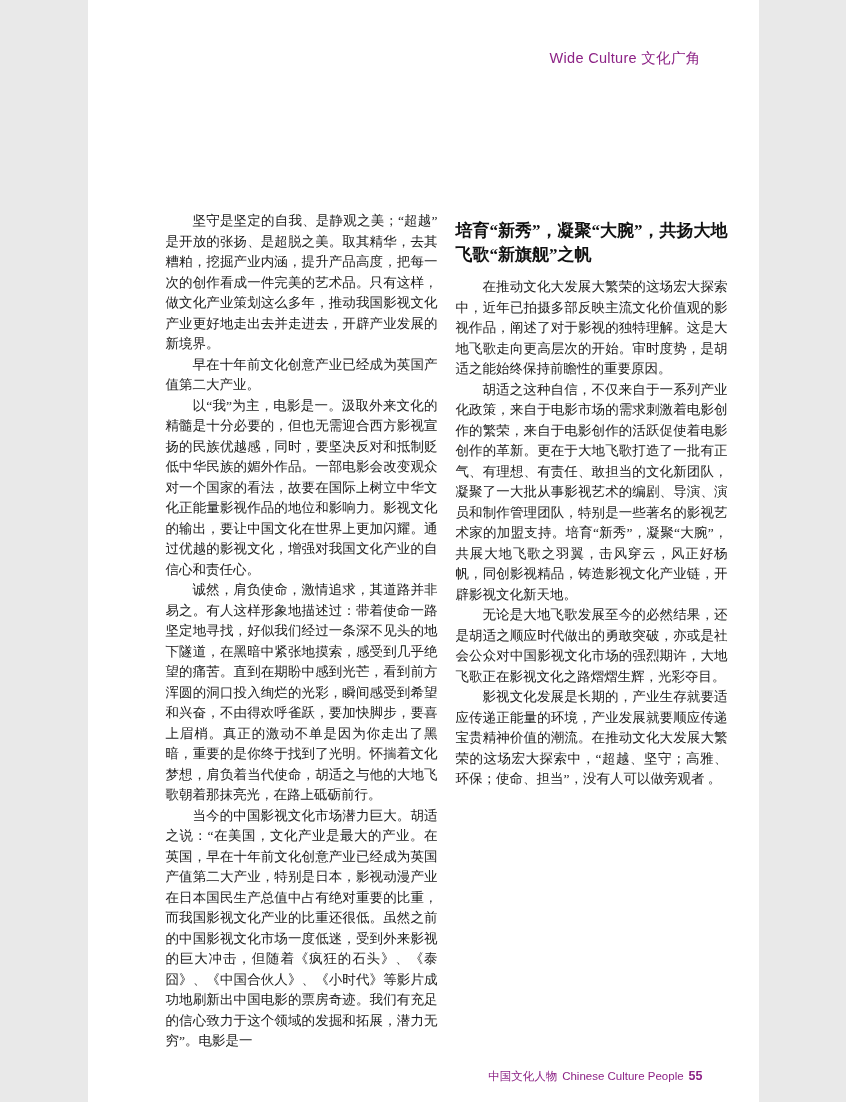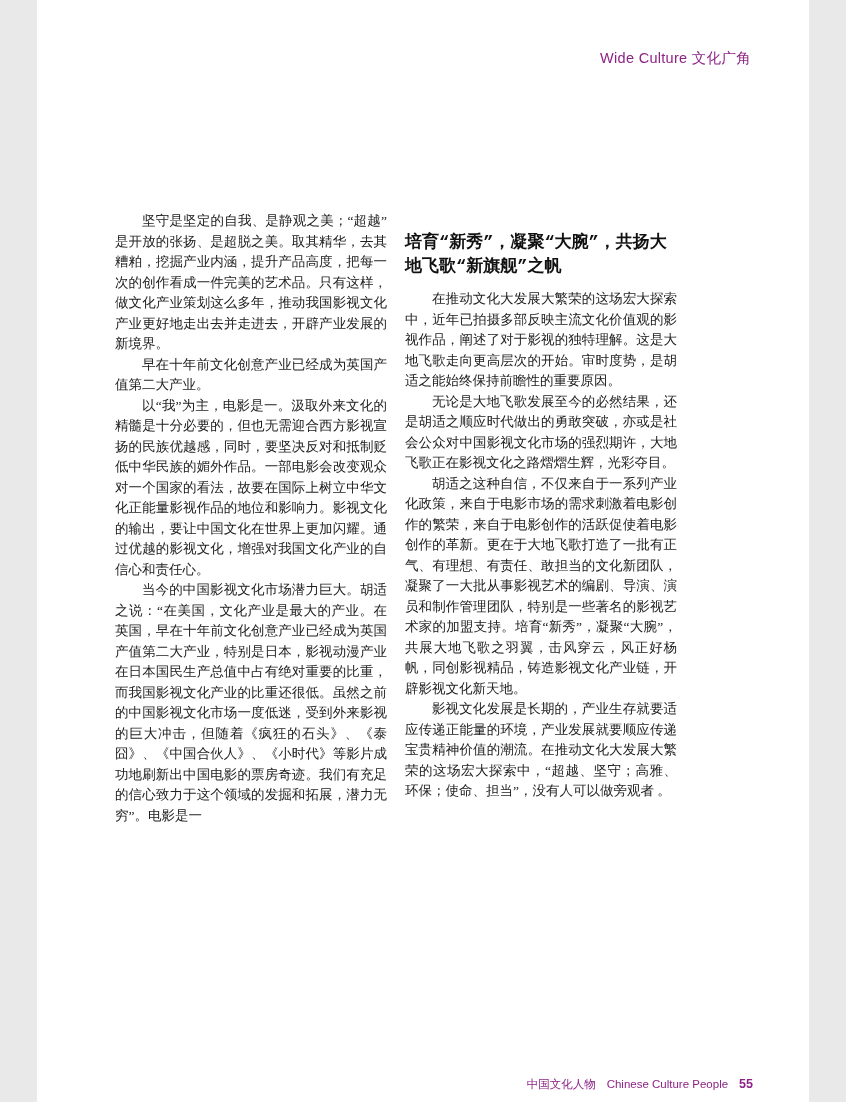--- a/index.html
+++ b/index.html
@@ -1,18 +1,18 @@
 <!DOCTYPE html>
 <html lang="zh"><head>
 <meta charset="utf-8">
 <style>
   html,body{margin:0;padding:0;background:#e9e9e9;}
   .page{
     position:relative;
-    width:772px;height:1102px;
+    width:671px;height:1102px;
     margin:0 auto;
     background:#ffffff;
     overflow:hidden;
     font-family:"Liberation Serif","DejaVu Serif",serif;
     color:#212121;
   }
   .header{
     position:absolute;top:49px;right:58px;
     font-family:"Liberation Sans","DejaVu Sans",sans-serif;
     font-size:14.5px;font-weight:500;
@@ -23,55 +23,56 @@
     position:absolute;top:211px;width:272px;
     font-size:13.5px;line-height:20.5px;
     text-align:justify;
     text-justify:inter-ideograph;
   }
   .col-left{left:78px;}
   .col-right{left:368px;}
   .col p{margin:0;text-indent:2em;}
   .col p.cont{text-indent:0;}
   .col h2{
-    font-family:Liberation Mono, monospace;
+    font-family:Liberation Serif, serif;
     font-size:17px;line-height:24px;
     font-weight:700;color:#111111;
-    margin:20px 0 10px 0;
+    margin:8px 0 10px 0;
     text-align:left;
   }
   .footer{
     position:absolute;top:1069px;right:56px;
     font-family:"Liberation Sans","DejaVu Sans",sans-serif;
     font-size:11.5px;color:#8d2386;
-    display:flex;align-items:baseline;gap:11px;
+    display:flex;align-items:baseline;gap:5px;
   }
-  .footer .pagenum{font-weight:700;font-size:12.5px;margin-top:8px;}
+  .footer .pagenum{font-weight:700;font-size:12.5px;}
 </style>
 </head>
 <body>
 
 <div class="page">
 
   <div class="header">
     <span>Wide Culture  文化广角</span>
   </div>
 
   <div class="col col-left">
     <p>坚守是坚定的自我、是静观之美；“超越”是开放的张扬、是超脱之美。取其精华，去其糟粕，挖掘产业内涵，提升产品高度，把每一次的创作看成一件完美的艺术品。只有这样，做文化产业策划这么多年，推动我国影视文化产业更好地走出去并走进去，开辟产业发展的新境界。</p>
     <p>早在十年前文化创意产业已经成为英国产值第二大产业。</p>
     <p>以“我”为主，电影是一。汲取外来文化的精髓是十分必要的，但也无需迎合西方影视宣扬的民族优越感，同时，要坚决反对和抵制贬低中华民族的媚外作品。一部电影会改变观众对一个国家的看法，故要在国际上树立中华文化正能量影视作品的地位和影响力。影视文化的输出，要让中国文化在世界上更加闪耀。通过优越的影视文化，增强对我国文化产业的自信心和责任心。</p>
+    <p>诚然，肩负使命，激情追求，其道路并非易之。有人这样形象地描述过：带着使命一路坚定地寻找，好似我们经过一条深不见头的地下隧道，在黑暗中紧张地摸索，感受到几乎绝望的痛苦。直到在期盼中感到光芒，看到前方浑圆的洞口投入绚烂的光彩，瞬间感受到希望和兴奋，不由得欢呼雀跃，要加快脚步，要喜上眉梢。真正的激动不单是因为你走出了黑暗，重要的是你终于找到了光明。怀揣着文化梦想，肩负着当代使命，胡适之与他的大地飞歌朝着那抹亮光，在路上砥砺前行。</p>
     <p>当今的中国影视文化市场潜力巨大。胡适之说：“在美国，文化产业是最大的产业。在英国，早在十年前文化创意产业已经成为英国产值第二大产业，特别是日本，影视动漫产业在日本国民生产总值中占有绝对重要的比重，而我国影视文化产业的比重还很低。虽然之前的中国影视文化市场一度低迷，受到外来影视的巨大冲击，但随着《疯狂的石头》、《泰囧》、《中国合伙人》、《小时代》等影片成功地刷新出中国电影的票房奇迹。我们有充足的信心致力于这个领域的发掘和拓展，潜力无穷”。电影是一</p>
   </div>
 
   <div class="col col-right">
     <h2>培育“新秀”，凝聚“大腕”，共扬大地飞歌“新旗舰”之帆</h2>
     <p>在推动文化大发展大繁荣的这场宏大探索中，近年已拍摄多部反映主流文化价值观的影视作品，阐述了对于影视的独特理解。这是大地飞歌走向更高层次的开始。审时度势，是胡适之能始终保持前瞻性的重要原因。</p>
+    <p>胡适之这种自信，不仅来自于一系列产业化政策，来自于电影市场的需求刺激着电影创作的繁荣，来自于电影创作的活跃促使着电影创作的革新。更在于大地飞歌打造了一批有正气、有理想、有责任、敢担当的文化新团队，凝聚了一大批从事影视艺术的编剧、导演、演员和制作管理团队，特别是一些著名的影视艺术家的加盟支持。培育“新秀”，凝聚“大腕”，共展大地飞歌之羽翼，击风穿云，风正好杨帆，同创影视精品，铸造影视文化产业链，开辟影视文化新天地。</p>
     <p>无论是大地飞歌发展至今的必然结果，还是胡适之顺应时代做出的勇敢突破，亦或是社会公众对中国影视文化市场的强烈期许，大地飞歌正在影视文化之路熠熠生辉，光彩夺目。</p>
-    <p>胡适之这种自信，不仅来自于一系列产业化政策，来自于电影市场的需求刺激着电影创作的繁荣，来自于电影创作的活跃促使着电影创作的革新。更在于大地飞歌打造了一批有正气、有理想、有责任、敢担当的文化新团队，凝聚了一大批从事影视艺术的编剧、导演、演员和制作管理团队，特别是一些著名的影视艺术家的加盟支持。培育“新秀”，凝聚“大腕”，共展大地飞歌之羽翼，击风穿云，风正好杨帆，同创影视精品，铸造影视文化产业链，开辟影视文化新天地。</p>
     <p><span>影视文化发展是长期的，产业生存就要适应传递正能量的环境，产业发展就要顺应传递宝贵精神价值的潮流。在推动文化大发展大繁荣的这场宏大探索中，“超越、坚守；高雅、环保；使命、担当”，没有人可以做旁观者 。</span></p>
   </div>
 
   <div class="footer">
     <span>中国文化人物</span>
     <span>Chinese Culture People</span>
     <span class="pagenum">55</span>
   </div>
 
 </div>

